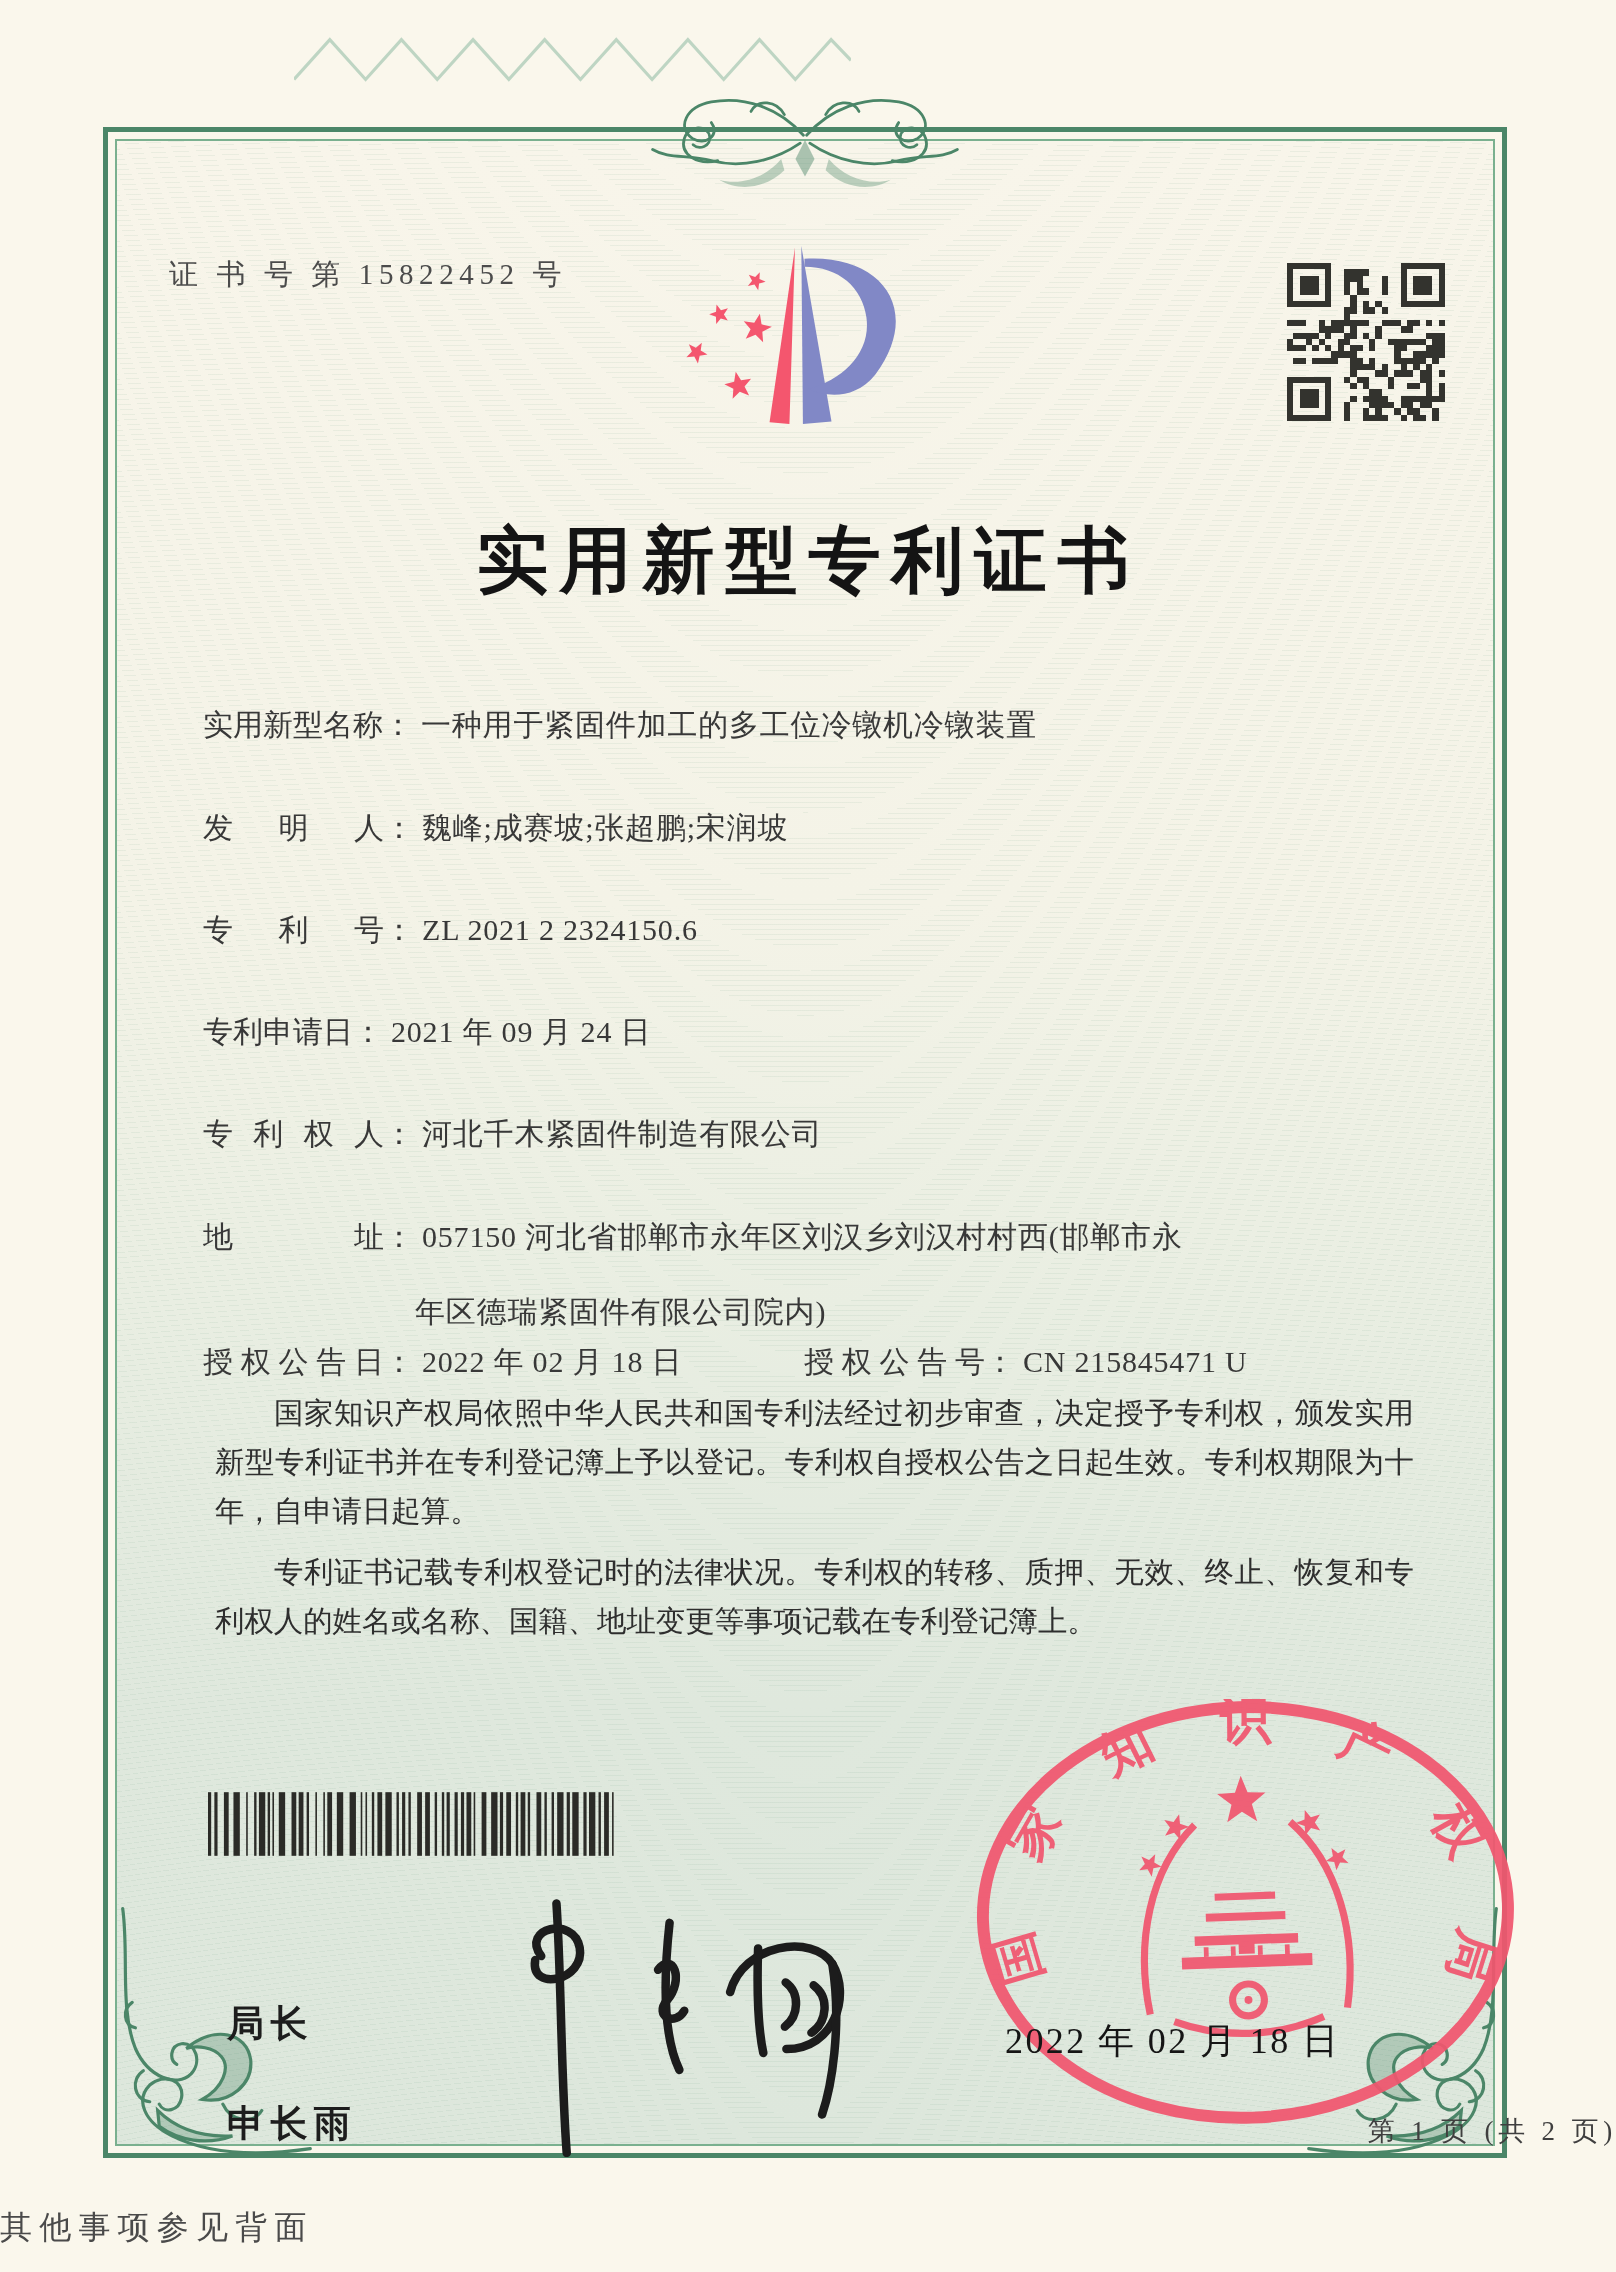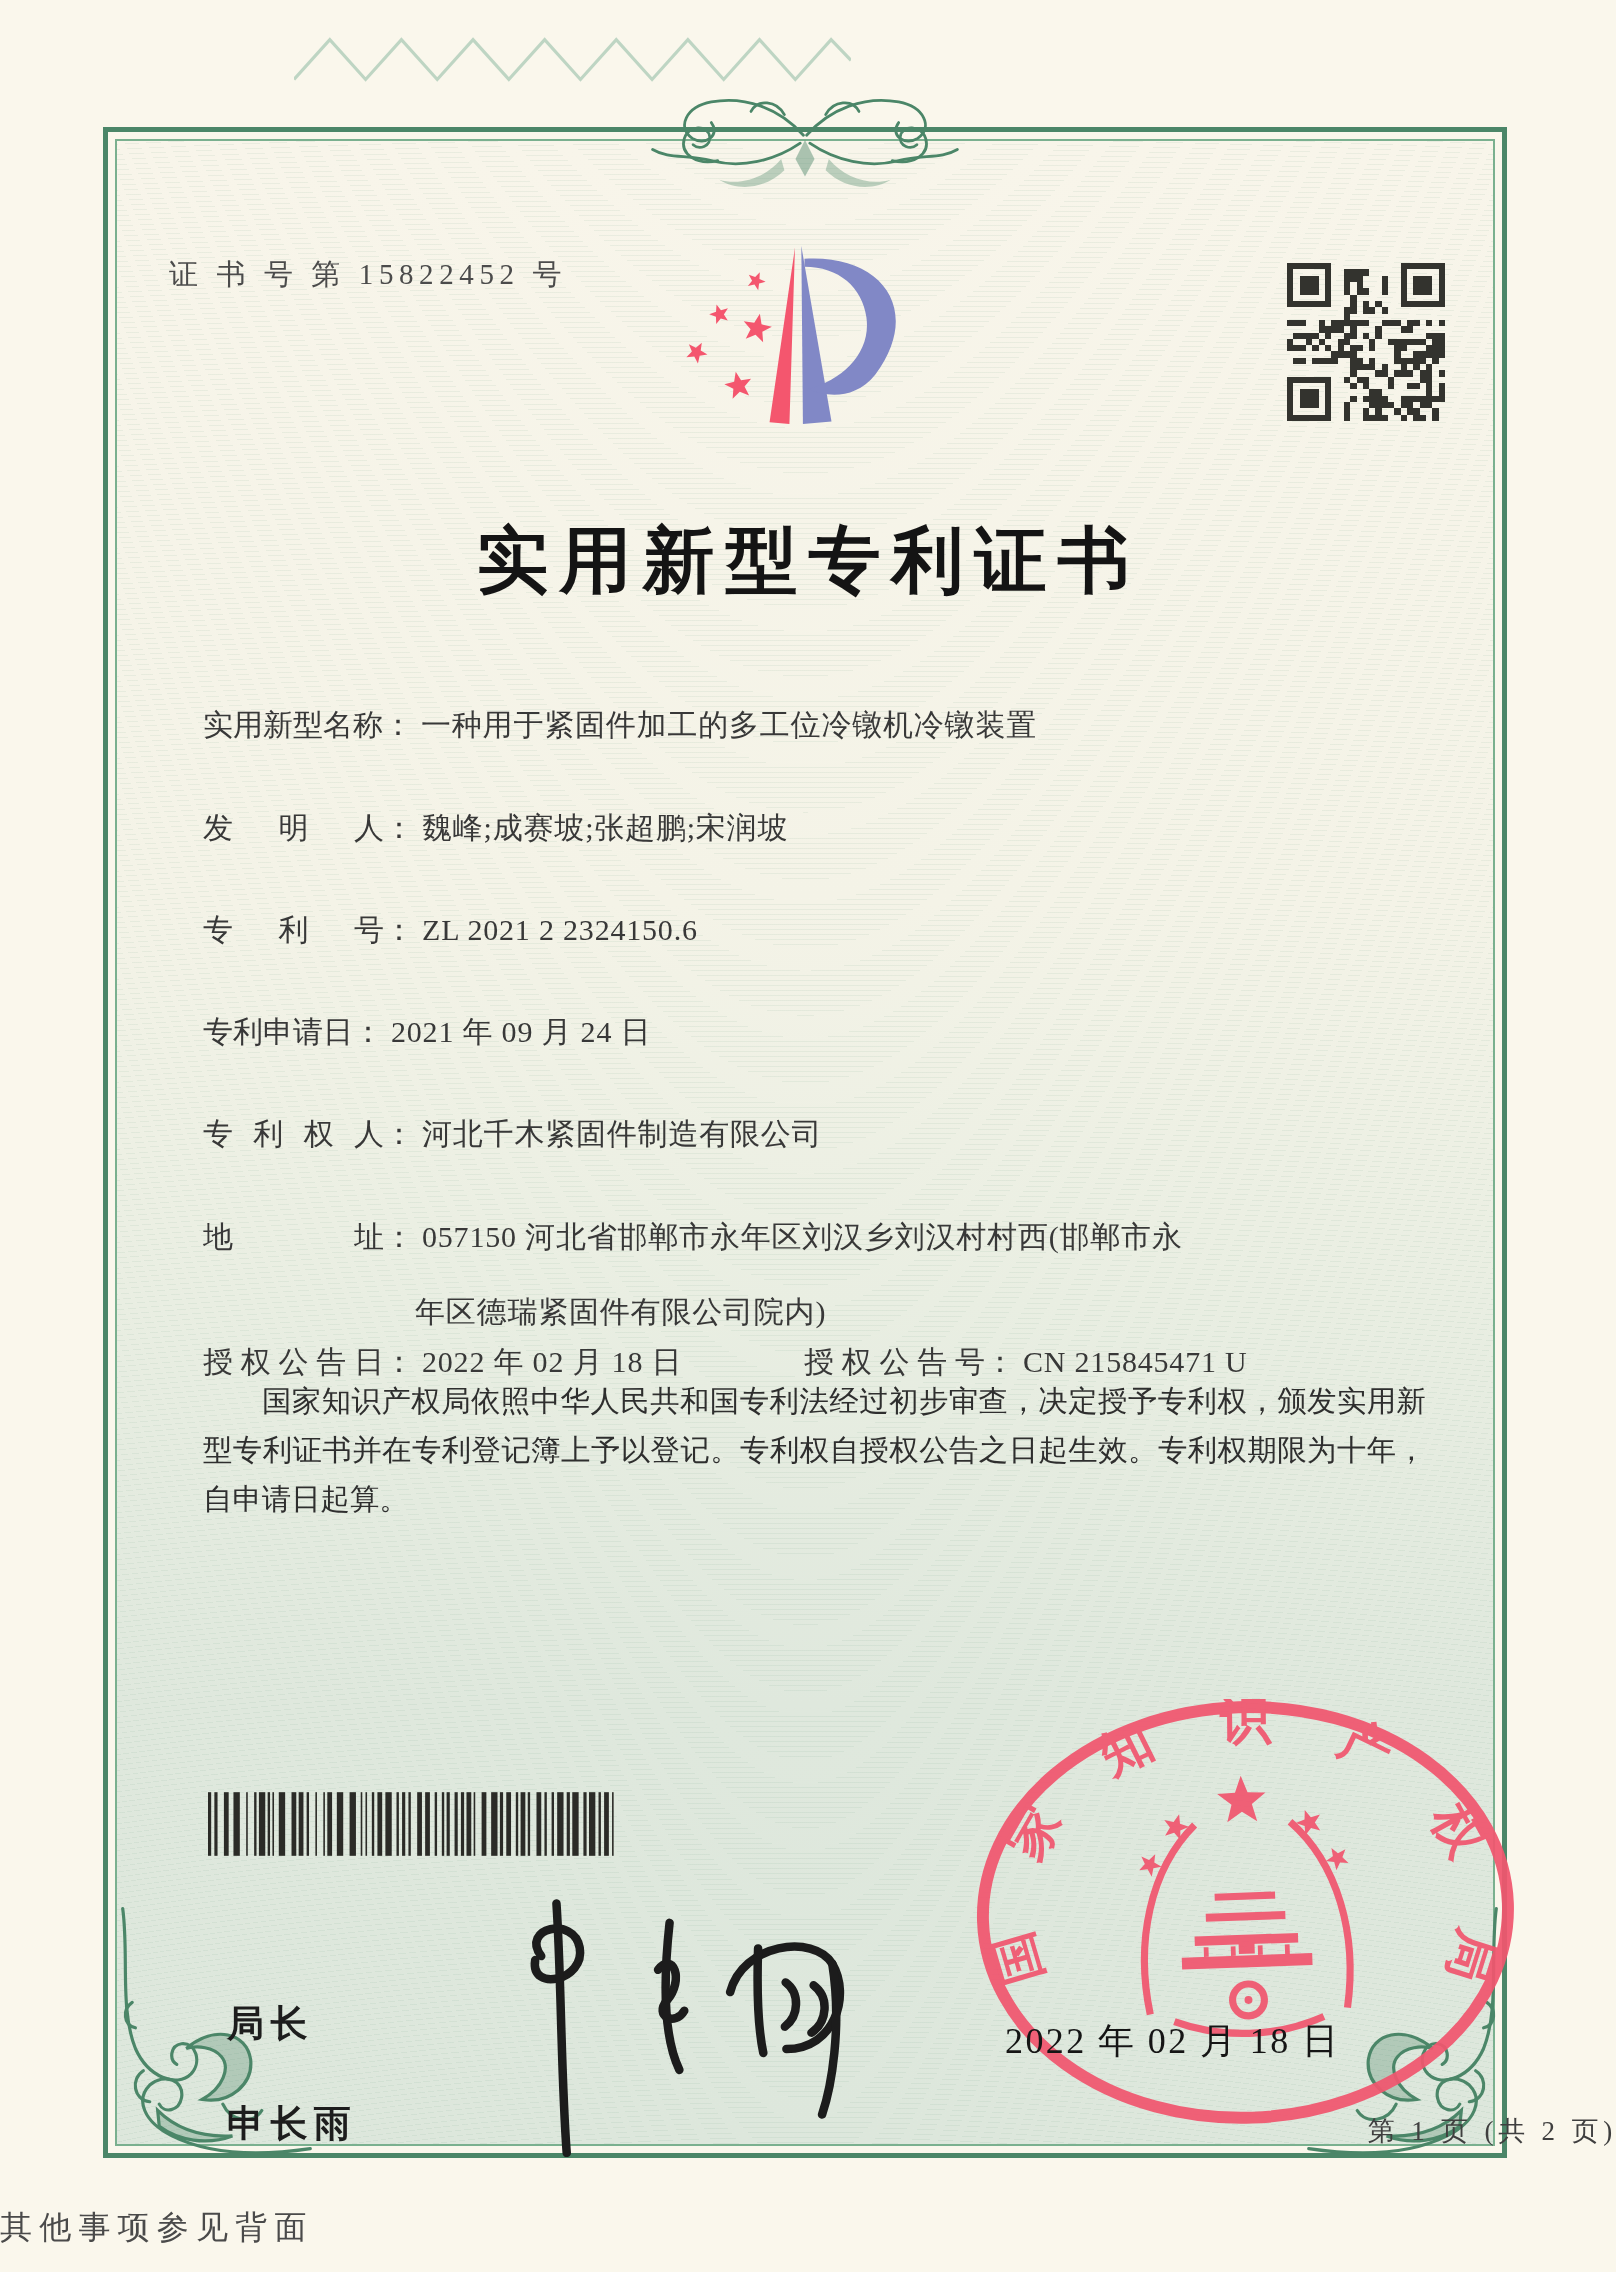--- a/index.html
+++ b/index.html
@@ -29,21 +29,21 @@
     letter-spacing:11px;color:#141414;}
   .frow{left:203px;font-size:30px;color:#383838;white-space:nowrap;}
   .f-label{display:inline-block;vertical-align:top;}
   .f-label.j{width:181px;text-align:justify;text-align-last:justify;}
   .f-colon{display:inline-block;}
   .f-value{display:inline-block;padding-left:8px;letter-spacing:0.8px;}
   .addr2{left:415px;font-size:30px;color:#383838;letter-spacing:0.8px;margin-top:12px;}
   .grant2{position:absolute;left:601px;top:0;white-space:nowrap;}
   .bodytext{left:203px;top:1377px;width:1223px;font-size:29.4px;line-height:49px;
     color:#2e2e2e;text-align:justify;}
-  .bodytext p{margin:0;text-indent:59px;font-family:Liberation Serif, serif;}
+  .bodytext p{margin:12px;text-indent:59px;font-family:Liberation Serif, serif;}
   .signer{left:227px;font-size:37px;font-weight:bold;letter-spacing:6.4px;color:#1d1d1d;
     font-family:"Liberation Sans","DejaVu Sans",sans-serif;}
   .seal-date{left:1005px;top:2017px;font-size:36px;letter-spacing:2.4px;color:#151515;z-index:6;}
   .pagefoot{left:0;right:0;top:2113px;text-align:right;font-size:27px;letter-spacing:4.8px;color:#3f3f3f;}
   .backnote{left:0;right:0;top:2206px;text-align:left;font-size:32px;letter-spacing:7.2px;color:#4a4a4a;}
   svg{display:block;}
   .deco{position:absolute;z-index:3;}
   .content-svg{position:absolute;z-index:4;}
   .seal-svg{position:absolute;left:967px;top:1699px;z-index:5;opacity:.93;}
 </style>
@@ -349,20 +349,21 @@
   <div class="abs addr2" style="top:1280px">年区德瑞紧固件有限公司院内)</div>
   <div class="abs frow" style="top:1342px">
     <span class="f-label j">授权公告日</span><span class="f-colon">：</span><span class="f-value">2022 年 02 月 18 日</span>
     <span class="grant2">
       <span class="f-label j">授权公告号</span><span class="f-colon">：</span><span class="f-value">CN 215845471 U</span>
     </span>
   </div>
 
   <div class="abs bodytext">
     <p>国家知识产权局依照中华人民共和国专利法经过初步审查，决定授予专利权，颁发实用新型专利证书并在专利登记簿上予以登记。专利权自授权公告之日起生效。专利权期限为十年，自申请日起算。</p>
+    <p>专利证书记载专利权登记时的法律状况。专利权的转移、质押、无效、终止、恢复和专利权人的姓名或名称、国籍、地址变更等事项记载在专利登记簿上。</p>
   </div>
 
   <svg class="content-svg" style="left:208px;top:1792px" width="412" height="64" viewBox="0 0 518 80">
     <g id="barcode-bars" fill="#2b2b27">
         <rect x="0" y="0" width="4" height="80"></rect>
         <rect x="8" y="0" width="4" height="80"></rect>
         <rect x="20" y="0" width="6" height="80"></rect>
         <rect x="32" y="0" width="8" height="80"></rect>
         <rect x="48" y="0" width="2" height="80"></rect>
         <rect x="58" y="0" width="3" height="80"></rect>

